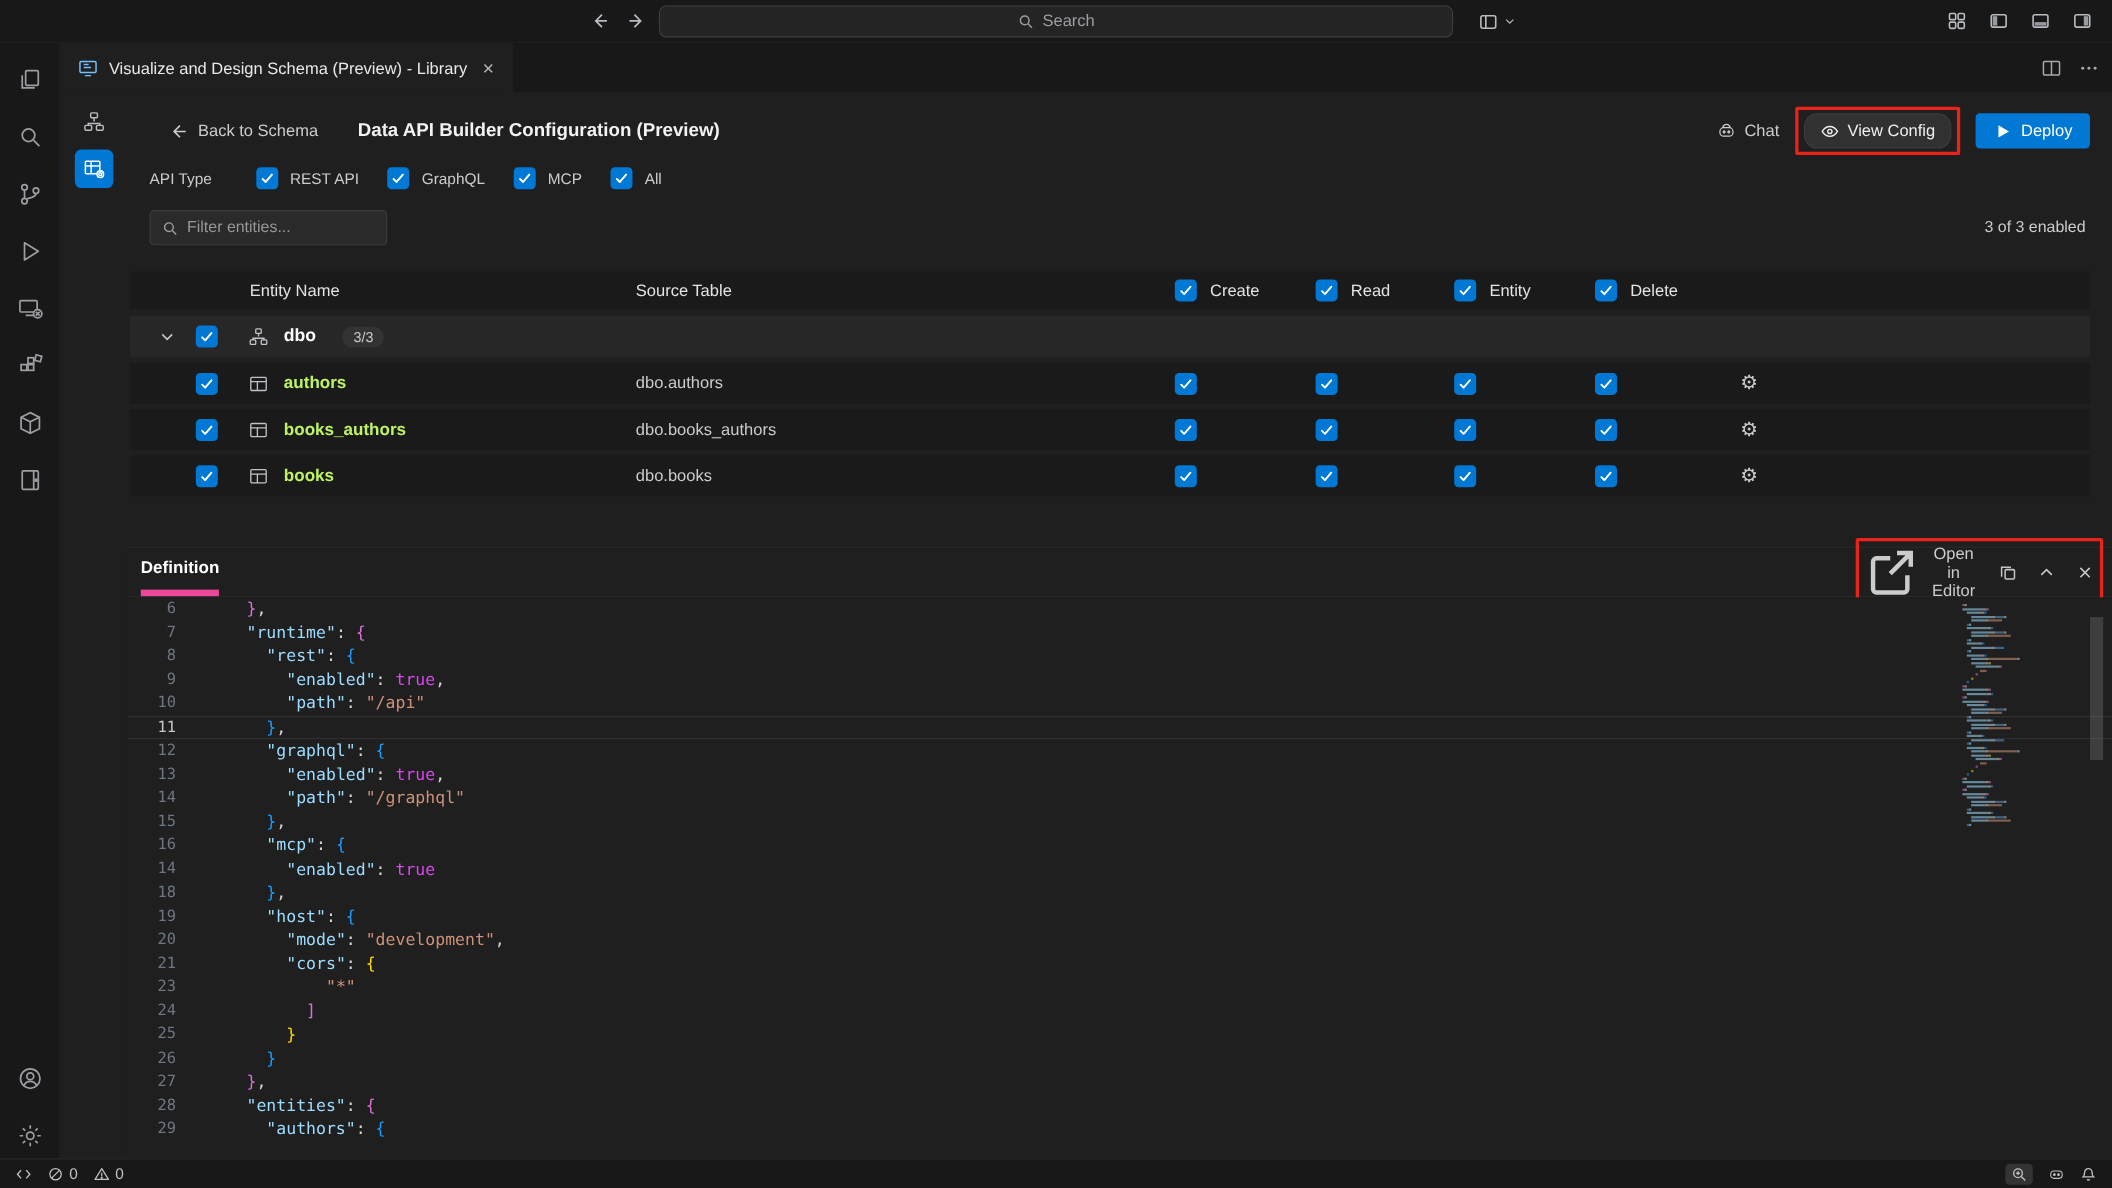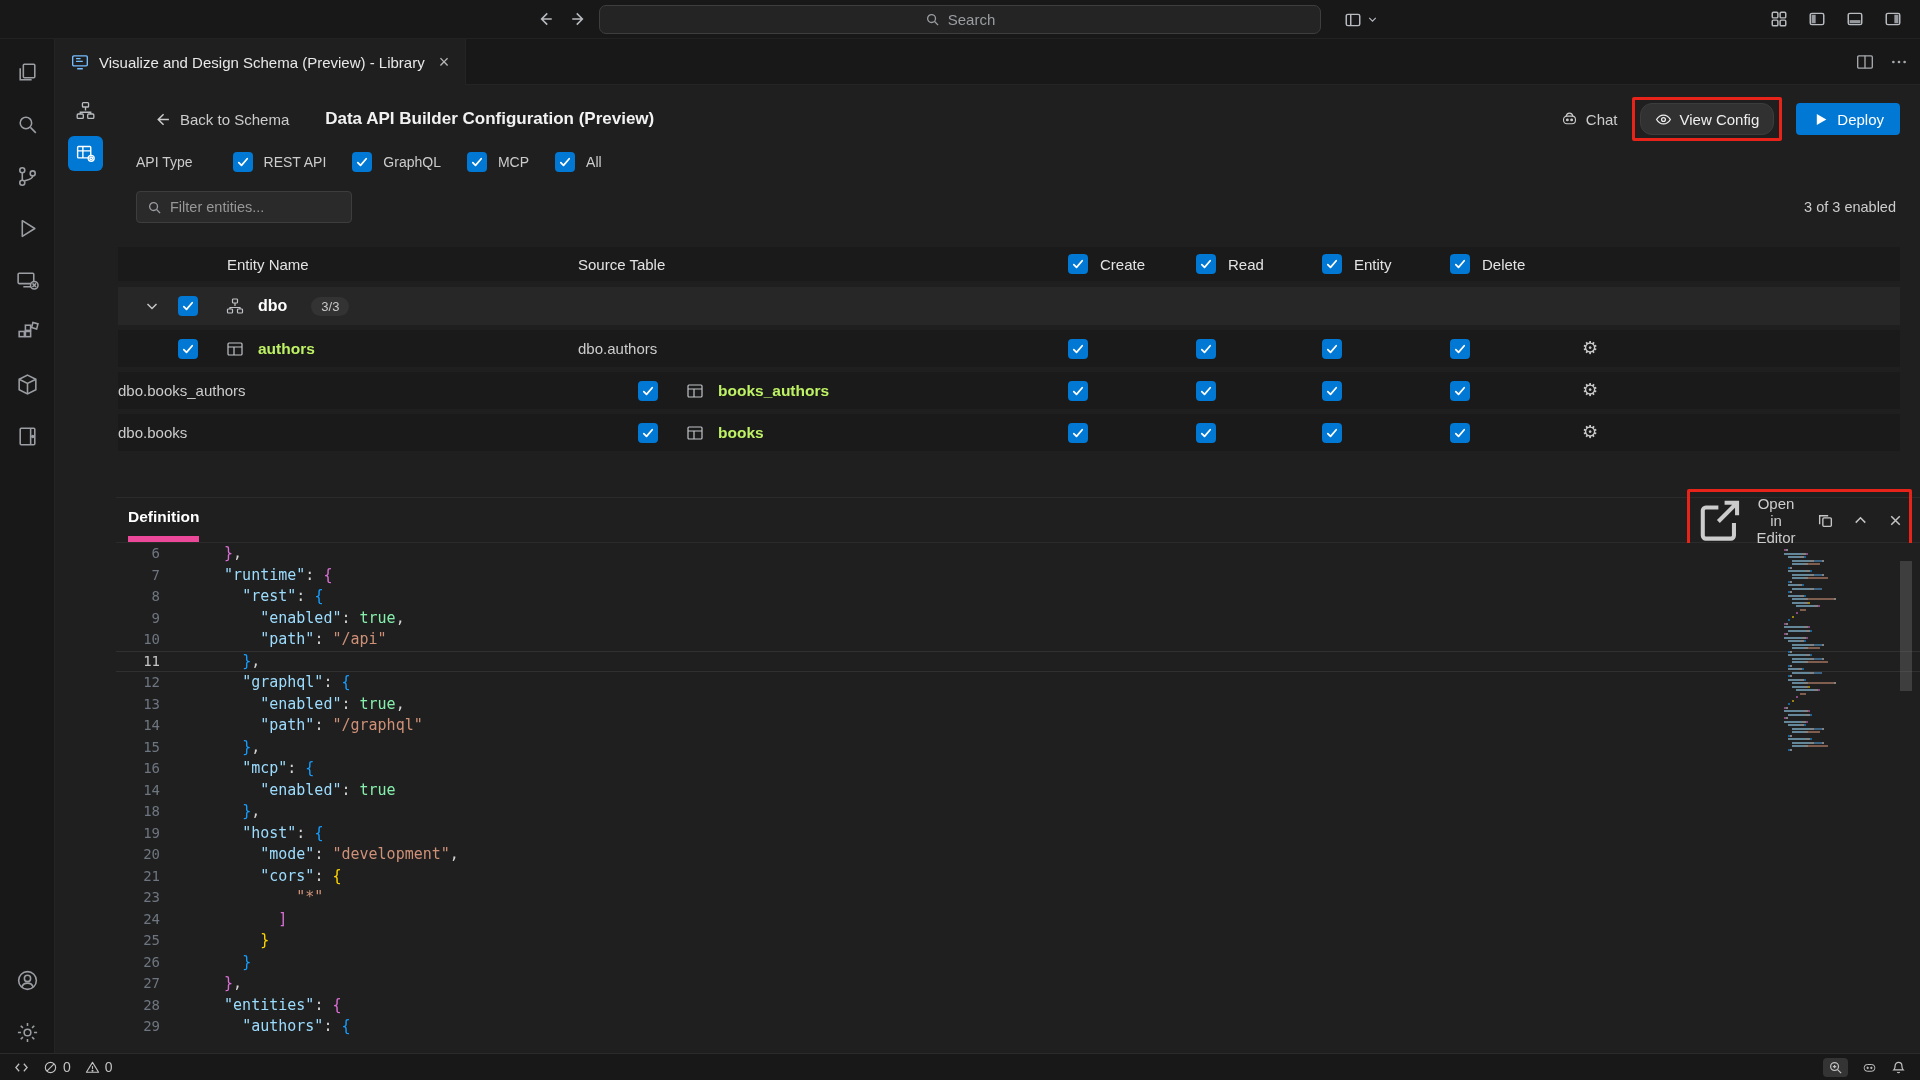--- a/index.html
+++ b/index.html
@@ -124,21 +124,21 @@
 
   
   .code-wrap { flex:1; position:relative; overflow:hidden; background:#1f1f1f;
     font-family:"DejaVu Sans Mono","Liberation Mono",monospace; }
   .cl { display:flex; height:21.5px; line-height:21.5px; font-size:15px; }
   .cl.active { box-shadow:inset 0 1px 0 rgba(255,255,255,.08), inset 0 -1px 0 rgba(255,255,255,.08); }
   .ln { width:52px; flex:none; padding-right:8px; text-align:right; color:#6e7681; font-size:14px; }
   .cl.active .ln { color:#c6c6c6; }
   .lc { padding-left:38px; white-space:pre; }
   .tok-t { color:#d4d4d4; } .tok-k { color:#9cdcfe; } .tok-s { color:#ce9178; }
-  .tok-b { color:#86efac; } .tok-g { color:#ffd700; } .tok-o { color:#da70d6; } .tok-u { color:#179fff; }
+  .tok-b { color:#d946ef; } .tok-g { color:#ffd700; } .tok-o { color:#da70d6; } .tok-u { color:#179fff; }
 
   .minimap { position:absolute; top:6px; right:28px; width:112px; bottom:0; overflow:hidden; }
   .mm-line { display:flex; height:2px; margin-bottom:1.5px; }
   .mm-seg { height:100%; opacity:.55; flex:none; }
   .scrollbar-thumb { position:absolute; right:8px; top:18px; width:12px; height:130px;
     background:rgba(121,121,121,.35); }
 
   
   .statusbar { height:27px; flex:none; background:#181818; border-top:1px solid #2b2b2b;
     display:flex; align-items:center; font-size:14px; color:#c2c2c2; padding:0 14px; }
@@ -513,34 +513,34 @@
                   <div class="cell crud crud-cell">
                     <span class="cb">
                       <svg viewBox="0 0 16 16">
                         <path d="M3.2 8.8l3.1 3.1 6.5-7.6" stroke="#fff" stroke-width="2" fill="none" stroke-linecap="round" stroke-linejoin="round"></path>
                       </svg>
                     </span>
                   </div>
                   <div class="cell actions"><span class="gear">⚙</span></div>
                 </div>
                 <div class="trow erow">
-                  <div class="cell source">dbo.books_authors</div>
                   <div class="cell entity">
                     <span class="chev-spacer"></span>
                     <span class="cb">
                       <svg viewBox="0 0 16 16">
                         <path d="M3.2 8.8l3.1 3.1 6.5-7.6" stroke="#fff" stroke-width="2" fill="none" stroke-linecap="round" stroke-linejoin="round"></path>
                       </svg>
                     </span>
                     <span class="tbl-icon"><svg viewBox="0 0 18 18" fill="none" stroke="currentColor" stroke-width="1.2">
                         <rect x="2" y="3" width="14" height="12" rx="1"></rect>
                         <path d="M2 7h14M8 7v8"></path>
                       </svg></span>
                     <span class="ename">books_authors</span>
                   </div>
+                  <div class="cell source">dbo.books_authors</div>
                   <div class="cell crud crud-cell">
                     <span class="cb">
                       <svg viewBox="0 0 16 16">
                         <path d="M3.2 8.8l3.1 3.1 6.5-7.6" stroke="#fff" stroke-width="2" fill="none" stroke-linecap="round" stroke-linejoin="round"></path>
                       </svg>
                     </span>
                   </div>
                   <div class="cell crud crud-cell">
                     <span class="cb">
                       <svg viewBox="0 0 16 16">
@@ -558,34 +558,34 @@
                   <div class="cell crud crud-cell">
                     <span class="cb">
                       <svg viewBox="0 0 16 16">
                         <path d="M3.2 8.8l3.1 3.1 6.5-7.6" stroke="#fff" stroke-width="2" fill="none" stroke-linecap="round" stroke-linejoin="round"></path>
                       </svg>
                     </span>
                   </div>
                   <div class="cell actions"><span class="gear">⚙</span></div>
                 </div>
                 <div class="trow erow">
-                  <div class="cell source">dbo.books</div>
                   <div class="cell entity">
                     <span class="chev-spacer"></span>
                     <span class="cb">
                       <svg viewBox="0 0 16 16">
                         <path d="M3.2 8.8l3.1 3.1 6.5-7.6" stroke="#fff" stroke-width="2" fill="none" stroke-linecap="round" stroke-linejoin="round"></path>
                       </svg>
                     </span>
                     <span class="tbl-icon"><svg viewBox="0 0 18 18" fill="none" stroke="currentColor" stroke-width="1.2">
                         <rect x="2" y="3" width="14" height="12" rx="1"></rect>
                         <path d="M2 7h14M8 7v8"></path>
                       </svg></span>
                     <span class="ename">books</span>
                   </div>
+                  <div class="cell source">dbo.books</div>
                   <div class="cell crud crud-cell">
                     <span class="cb">
                       <svg viewBox="0 0 16 16">
                         <path d="M3.2 8.8l3.1 3.1 6.5-7.6" stroke="#fff" stroke-width="2" fill="none" stroke-linecap="round" stroke-linejoin="round"></path>
                       </svg>
                     </span>
                   </div>
                   <div class="cell crud crud-cell">
                     <span class="cb">
                       <svg viewBox="0 0 16 16">

